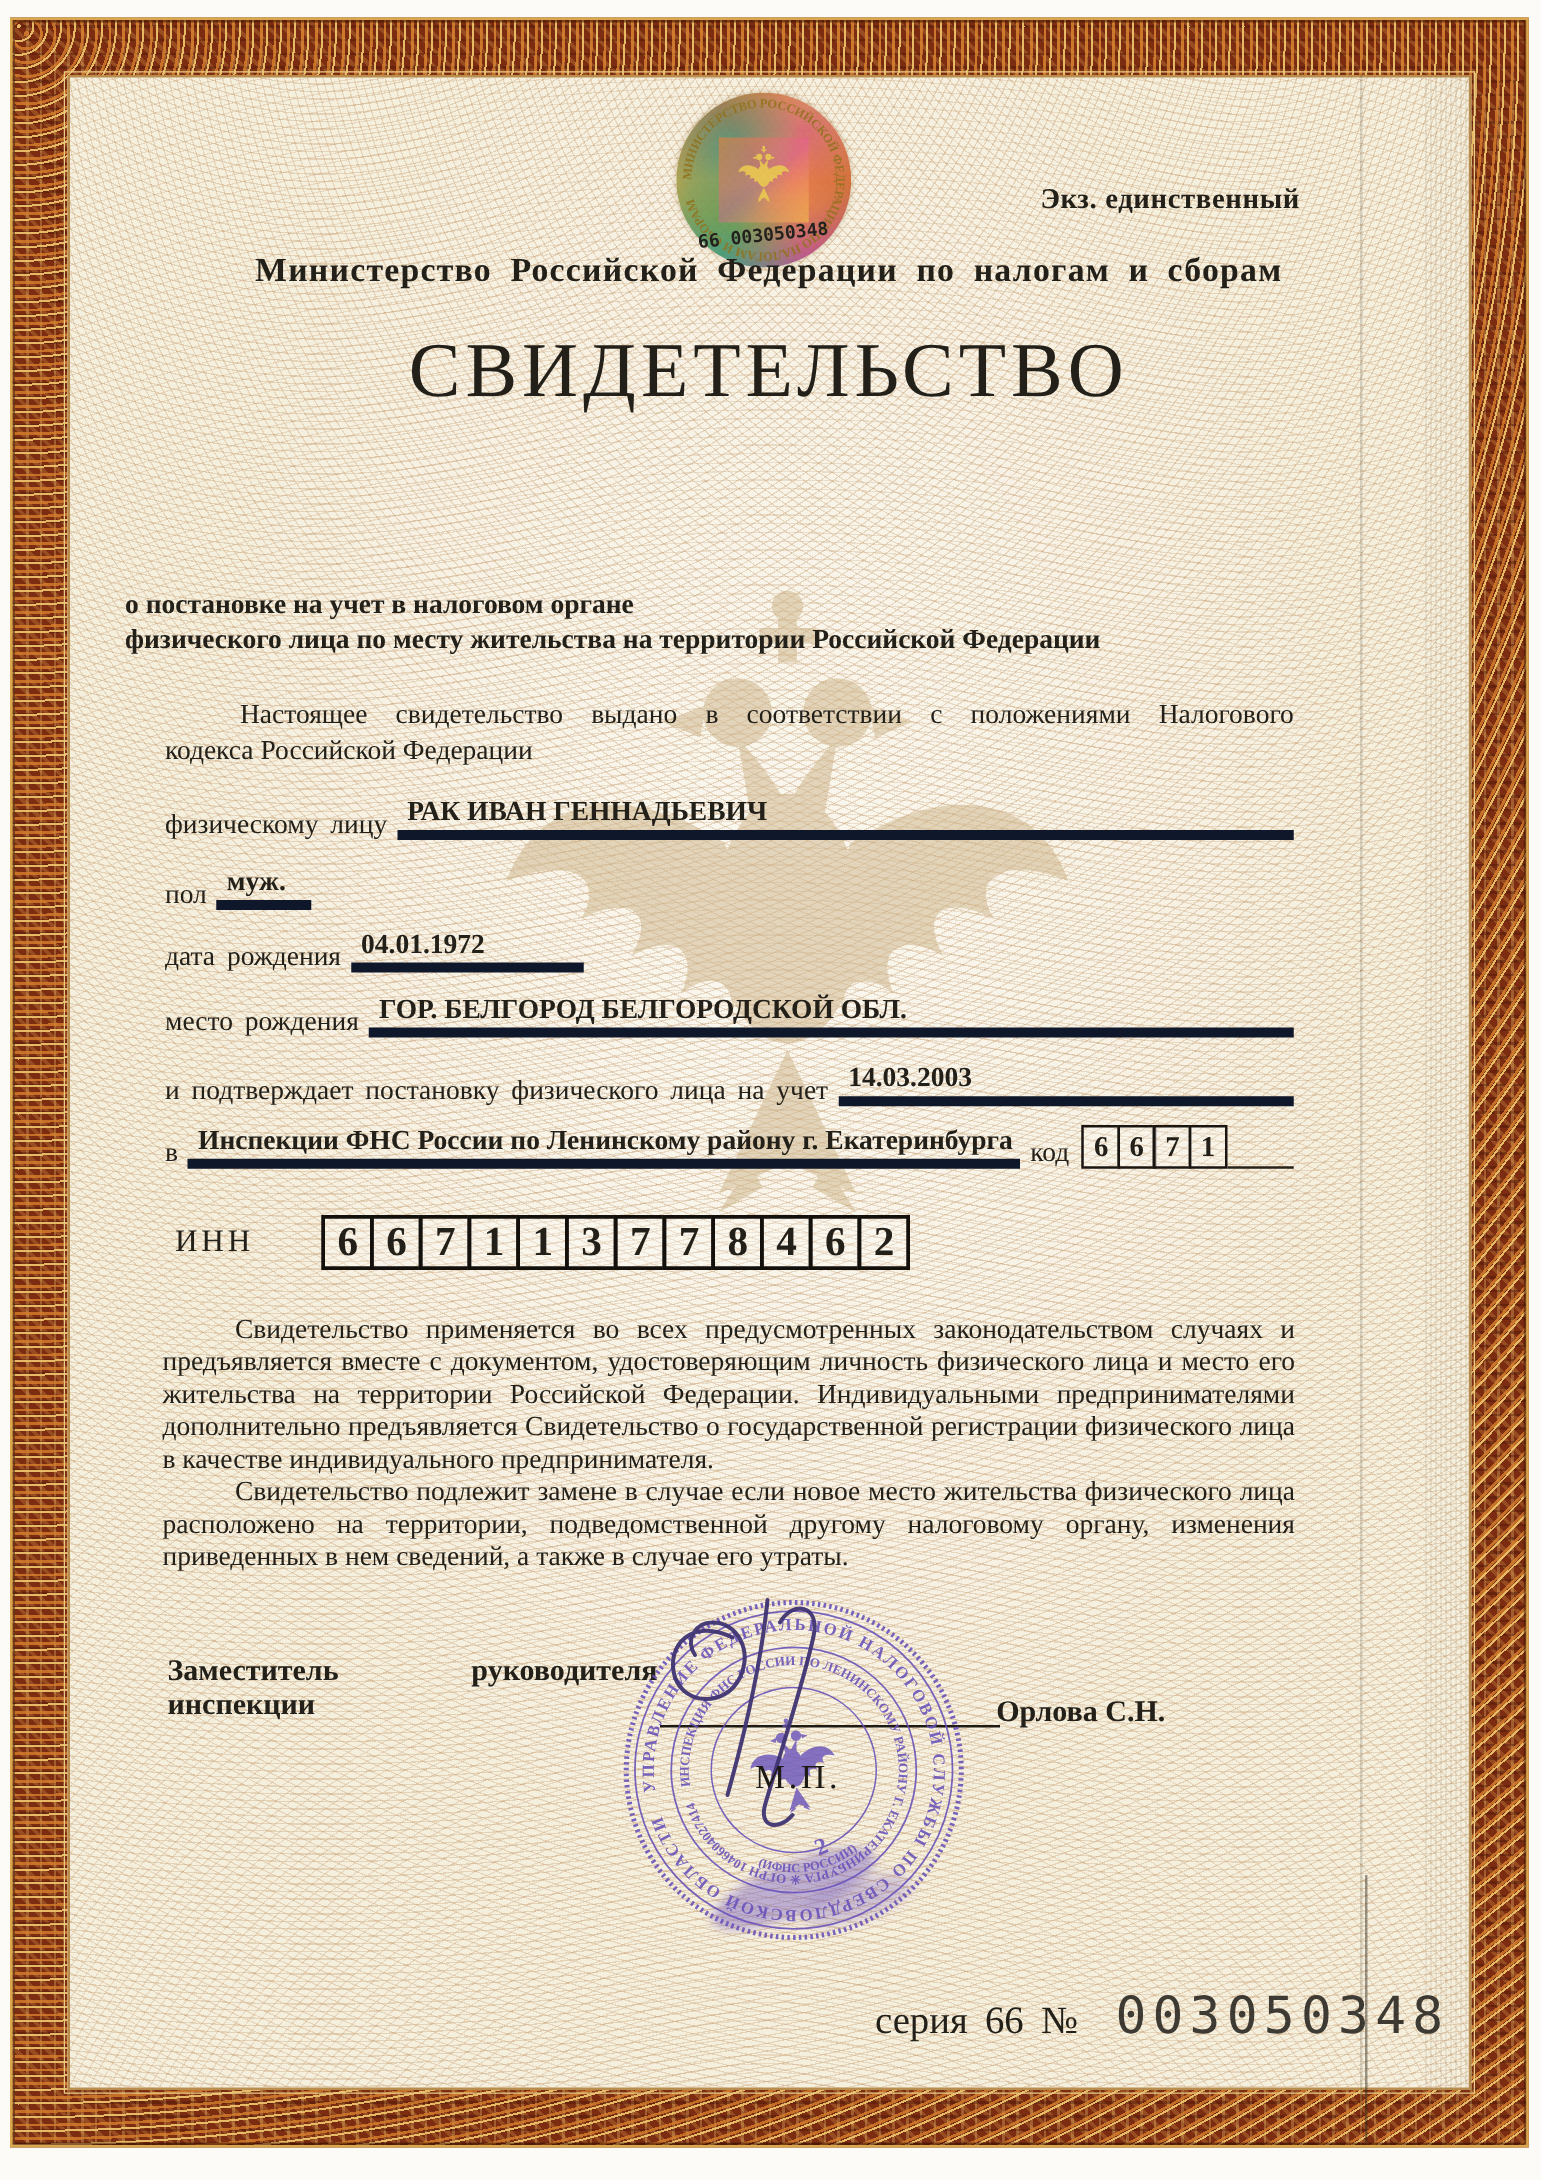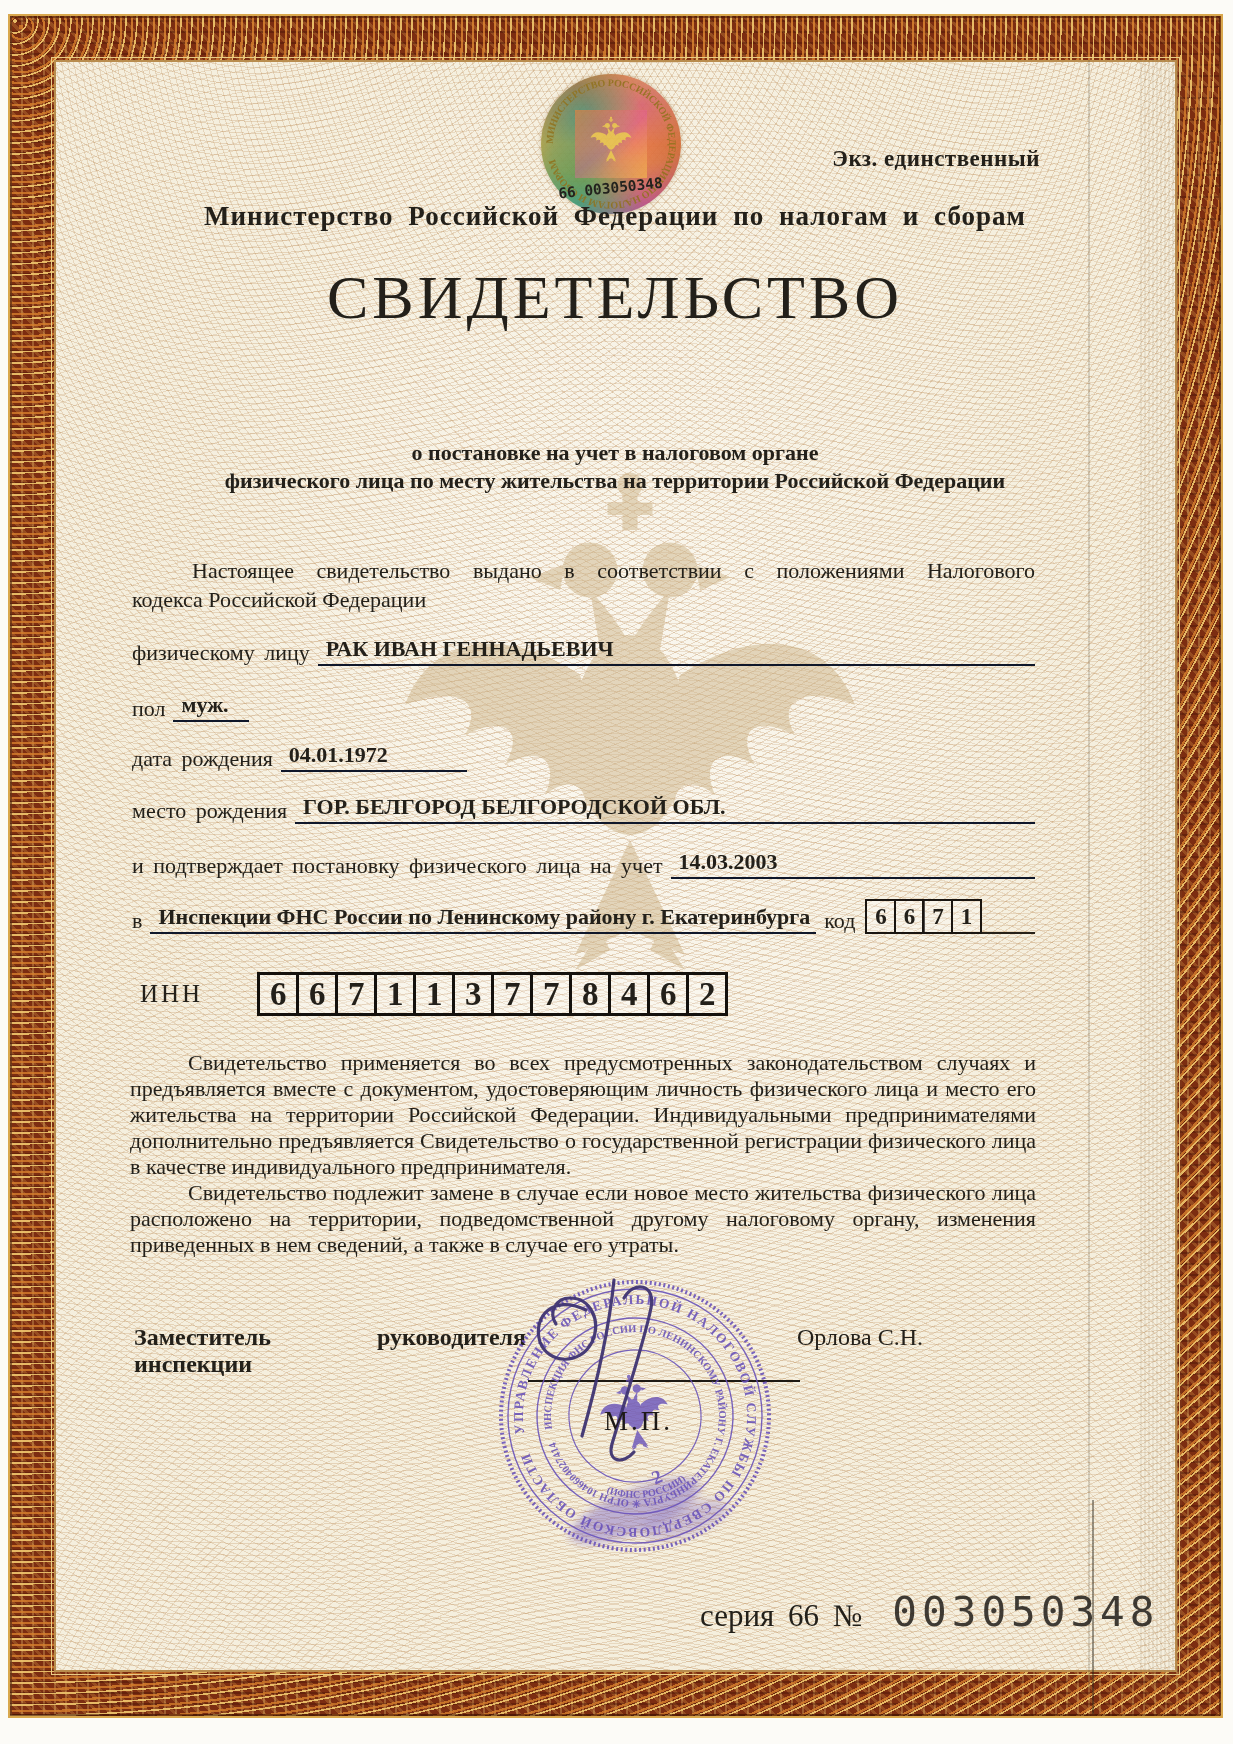--- a/index.html
+++ b/index.html
@@ -53,28 +53,28 @@
   .holo-square{position:absolute;left:34px;top:36px;width:72px;height:68px;
     background:linear-gradient(140deg, rgba(255,120,40,.55), rgba(230,80,160,.40), rgba(250,200,60,.55));}
   .holo svg{position:absolute;inset:0;overflow:visible;}
 
   .copy-note{left:740px;top:146px;width:300px;text-align:right;
     font-weight:bold;font-size:23px;letter-spacing:.5px;}
   .ministry{left:100px;top:201px;width:1030px;text-align:center;
     font-weight:bold;font-size:27px;letter-spacing:1px;word-spacing:7px;}
   .doc-title{left:100px;top:266px;width:1030px;text-align:center;
     font-weight:normal;font-size:62px;letter-spacing:4px;line-height:1;}
-  .subtitle{left:100px;top:439px;width:1030px;text-align:center;
+  .subtitle{left:100px;top:469px;width:1030px;
     font-weight:bold;font-size:22px;line-height:28px;}
   .intro{left:132px;top:556px;width:903px;font-size:22px;line-height:29px;}
   .intro .l1{text-indent:60px;text-align:justify;text-align-last:justify;}
 
   .row{display:flex;align-items:flex-end;font-size:22px;line-height:26px;}
   .row .lbl{white-space:nowrap;padding-right:8px;word-spacing:4px;}
-  .row .val{font-weight:bold;border-bottom:2px solid #0f172a;padding:0 6px 2px 8px;white-space:nowrap;}
+  .row .val{font-weight:bold;border-bottom:8px solid #0f172a;padding:0 6px 2px 8px;white-space:nowrap;}
   .row .fill{flex:1;}
   .row .tail{flex:1;border-bottom:2px solid #272118;height:24px;}
   .r-person{left:132px;top:636px;width:903px;}
   .r-sex{left:132px;top:692px;width:903px;}
   .r-sex .val{min-width:62px;}
   .r-birthdate{left:132px;top:742px;width:903px;}
   .r-birthdate .val{min-width:172px;}
   .r-birthplace{left:132px;top:794px;width:903px;}
   .r-confirm{left:132px;top:849px;width:903px;}
   .r-inspection{left:132px;top:899px;width:903px;}
@@ -92,21 +92,21 @@
     font-weight:bold;font-size:33px;background:rgba(255,255,255,.25);}
   .innbox span:first-child{margin-left:0;}
 
   .bodytext{left:130px;top:1050px;width:906px;font-size:22px;line-height:26px;text-align:justify;}
   .bodytext p{margin:0;text-indent:58px;}
 
   .sig-role{left:134px;top:1324px;width:392px;display:flex;justify-content:space-between;
     font-weight:bold;font-size:24px;}
   .sig-role2{left:134px;top:1351px;font-weight:bold;font-size:24px;}
   .sig-line{left:528px;top:1380px;width:272px;border-top:2.5px solid #1e1a14;height:0;}
-  .sig-name{left:797px;top:1324px;width:200px;font-weight:normal;font-size:24px;}
+  .sig-name{left:797px;top:1357px;width:200px;font-weight:bold;font-size:24px;}
   .mp{left:604px;top:1406px;font-size:27px;letter-spacing:3px;color:#1d1a16;}
   .stamp{left:494px;top:1270px;width:282px;height:292px;opacity:.88;transform:rotate(-9deg);}
   .signature-svg{left:508px;top:1268px;width:240px;height:210px;overflow:visible;}
   .smudge{left:565px;top:1490px;width:140px;height:42px;border-radius:50%;
     background:rgba(106,80,190,.40);filter:blur(4px);transform:rotate(-22deg);}
   .smudge2{left:640px;top:1505px;width:90px;height:30px;border-radius:50%;
     background:rgba(106,80,190,.30);filter:blur(5px);transform:rotate(-18deg);}
 
   .series{left:700px;top:1588px;display:flex;align-items:baseline;gap:30px;}
   .series .lbl{font-weight:normal;font-size:31px;word-spacing:6px;}

